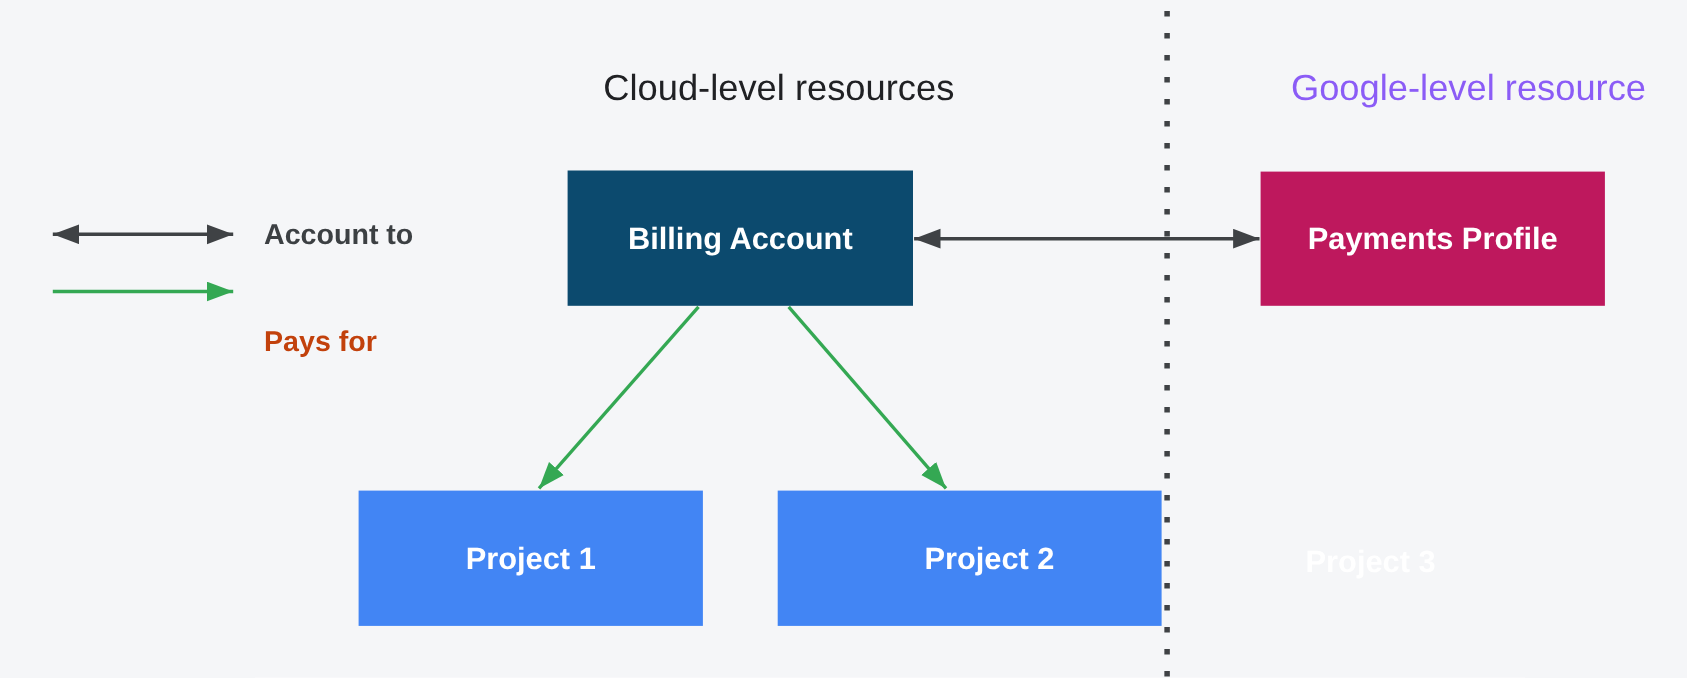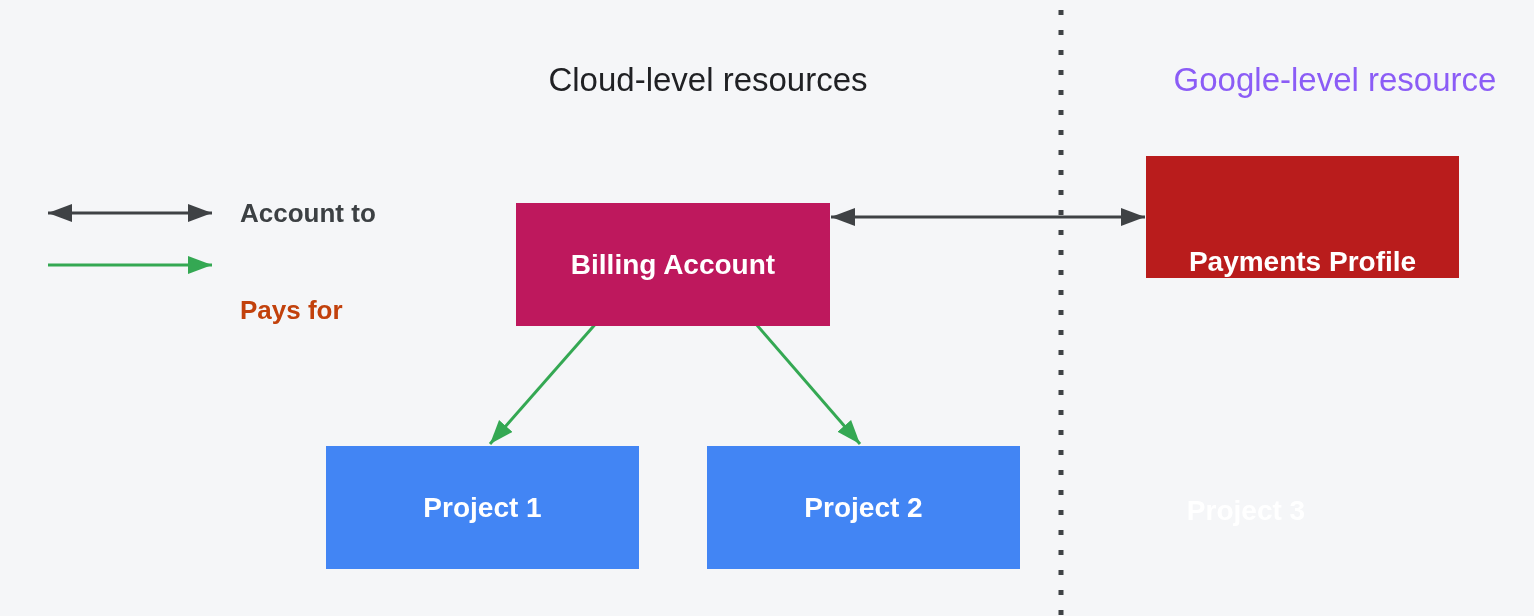--- a/index.html
+++ b/index.html
@@ -37,21 +37,21 @@
   #legend-pays   { left: 240px; top: 250px; }
   .node {
     position: absolute;
     display: flex; align-items: center; justify-content: center;
     font-size: 28px; font-weight: 700; color: #FFFFFF;
     text-align: center;
   }
   #node-billing  { left: 516px;  top: 155px; width: 314px; height: 123px; }
   #node-payments { left: 1146px; top: 156px; width: 313px; height: 122px; }
   #node-p1       { left: 326px;  top: 446px; width: 313px; height: 123px; }
-  #node-p2       { left: 707px;  top: 446px; width: 313px; height: 123px; }
+  #node-p2       { left: 707px;  top: 446px; width: 313px; height: 123px; padding-left: 36px; }
   .ghost-label {
     position: absolute;
     left: 1246px; top: 494px;
     transform: translateX(-50%);
     font-size: 28px; line-height: 34px; font-weight: 700;
     white-space: nowrap;
   }
 </style>
 </head>
 <body>
@@ -79,25 +79,25 @@
     <line x1="48" y1="213" x2="212" y2="213" stroke-width="3.2" marker-start="url(#ah-dark)" marker-end="url(#ah-dark)" stroke="#3F4245"></line>
     <line x1="48" y1="265" x2="212" y2="265" stroke-width="3" marker-end="url(#ah-green)" stroke="#34A853"></line>
   </svg>
 
   <div class="heading" id="heading-cloud" style="color: rgb(32, 33, 36);">Cloud-level resources</div>
   <div class="heading" id="heading-google" style="color: #8b5cf6;">Google-level resource</div>
 
   <div class="legend-label" id="legend-linked" style="color: rgb(60, 64, 67);">Account to</div>
   <div class="legend-label" id="legend-pays" style="color: #c2410c; margin-top: 45px;">Pays for</div>
 
-  <div class="node" id="node-billing" style="background-color: #be185d; margin-top: 48px;">
+  <div class="node" id="node-billing" style="background-color: #0c4a6e;">
     <span style="color: rgb(255, 255, 255);">Billing Account</span>
   </div>
 
-  <div class="node" id="node-payments" style="background-color: #b91c1c; align-items: flex-end;">
+  <div class="node" id="node-payments" style="background-color: #be185d;">
     <span style="color: rgb(255, 255, 255);">Payments Profile</span>
   </div>
 
   <div class="node" id="node-p1" style="background-color: rgb(66, 133, 244);">
     <span style="color: #ffffff;">Project 1</span>
   </div>
 
   <div class="node" id="node-p2" style="background-color: rgb(66, 133, 244);">
     <span style="color: rgb(255, 255, 255);">Project 2</span>
   </div>

